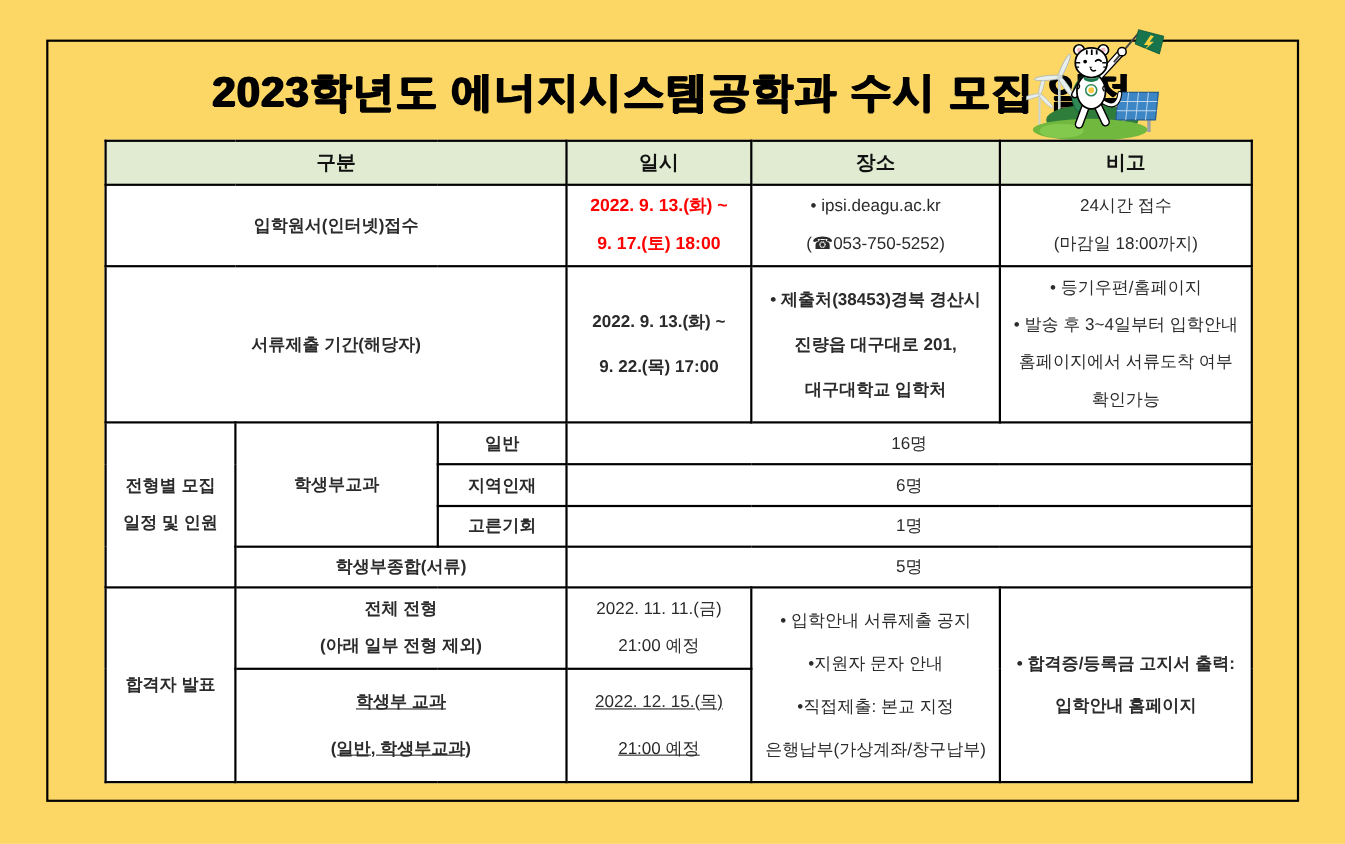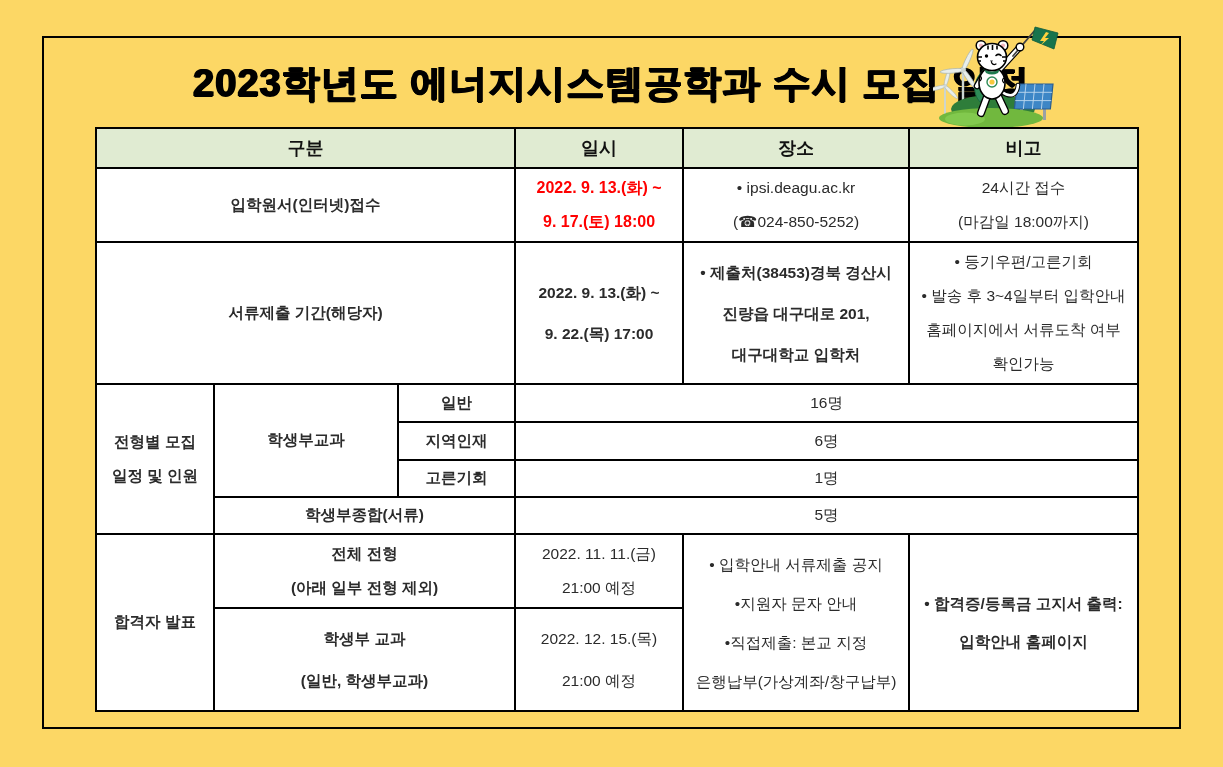--- a/index.html
+++ b/index.html
@@ -49,21 +49,21 @@
     background: #E0EBD2;
     font-size: 18px; font-weight: 600; color: #111;
   }
   .kbold { font-weight: 700; color: #1a1a1a; }
   .red { color: #FF0000; font-weight: 700; font-size: 16px; }
   td.left { text-align: left; padding-left: 12px; }
   .lh34 div { line-height: 34px; }
   .lh38 div { line-height: 38px; font-weight: bold; }
   .lh39 div { line-height: 39px; }
   .lh41 div { line-height: 41px; font-weight: bold; }
-  .lh42 div { line-height: 42px; }
+  .lh42 div { line-height: 42px; text-decoration: underline; }
 </style>
 </head>
 <body>
 
 <div id="stage">
 
   <div class="frame"></div>
 
   <div class="title">2023학년도 에너지시스템공학과 수시 모집 일정</div>
 
@@ -175,41 +175,41 @@
     </tr>
 
     <tr style="height:69px">
       <td colspan="3" class="kbold">입학원서(인터넷)접수</td>
       <td class="lh34">
         <div class="red">2022. 9. 13.(화) ~</div>
         <div class="red">9. 17.(토) 18:00</div>
       </td>
       <td class="lh34">
         <div>• ipsi.deagu.ac.kr</div>
-        <div>(☎024-850-5252)</div>
+        <div>(☎053-750-5252)</div>
       </td>
       <td class="lh34">
         <div>24시간 접수</div>
         <div>(마감일 18:00까지)</div>
       </td>
     </tr>
 
     <tr style="height:140px">
       <td colspan="3" class="kbold">서류제출 기간(해당자)</td>
       <td class="lh41">
         <div>2022. 9. 13.(화) ~</div>
         <div>9. 22.(목) 17:00</div>
       </td>
       <td class="lh41 left">
         <div>• 제출처(38453)경북 경산시</div>
         <div>진량읍 대구대로 201,</div>
         <div>대구대학교 입학처</div>
       </td>
       <td class="lh34 left">
-        <div>• 등기우편/고른기회</div>
+        <div>• 등기우편/홈페이지</div>
         <div>• 발송 후 3~4일부터 입학안내</div>
         <div>홈페이지에서 서류도착 여부</div>
         <div>확인가능</div>
       </td>
     </tr>
 
     <tr style="height:38px">
       <td rowspan="4" class="kbold lh34">
         <div>전형별 모집</div>
         <div>일정 및 인원</div>

